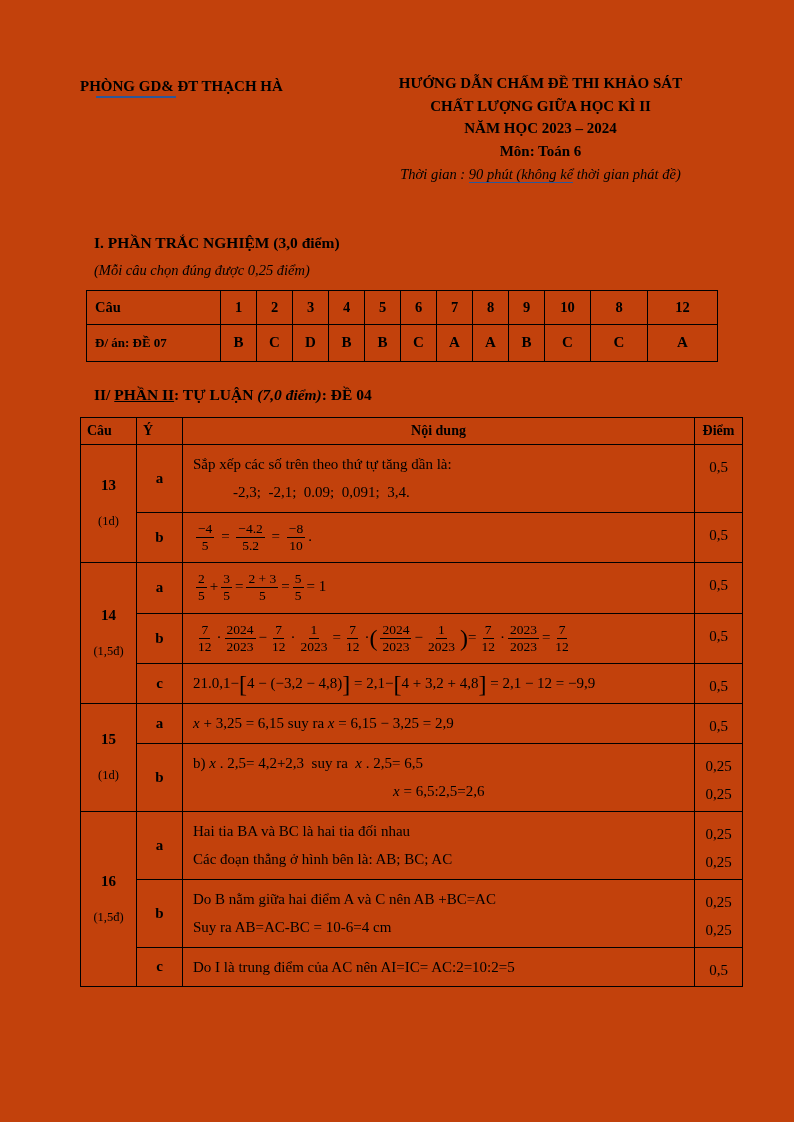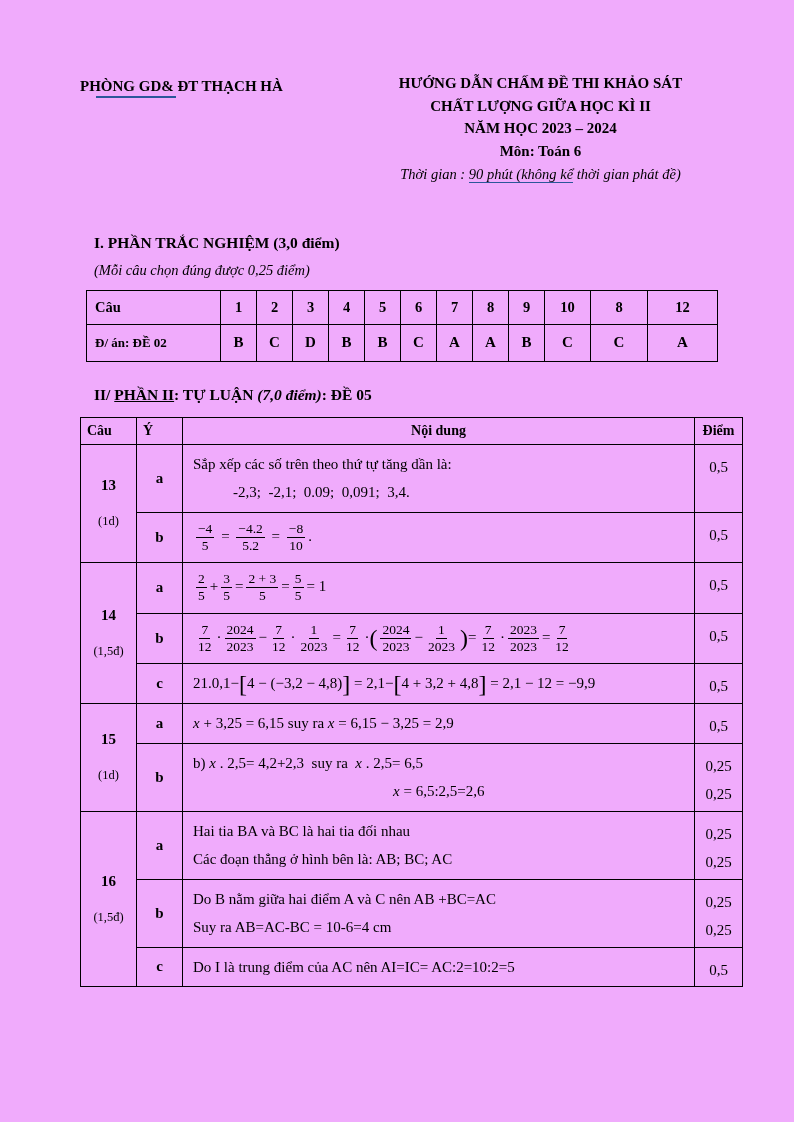--- a/index.html
+++ b/index.html
@@ -3,21 +3,21 @@
 <meta charset="utf-8">
 <style>
   * { margin: 0; padding: 0; box-sizing: border-box; }
   html, body { background: #e8e8e8; }
   body {
     width: 794px; height: 1122px; margin: 0 auto;
     font-family: "Liberation Serif", "DejaVu Serif", serif;
     color: #000; font-size: 15px;
   }
   .page {
-    width: 794px; height: 1122px; background: #f0abfc;
+    width: 794px; height: 1122px; background: #c2410c;
     padding: 72px 48px 40px 80px; overflow: hidden;
   }
   .header { display: flex; align-items: flex-start; }
   .header-left { width: 255px; padding-top: 6px; }
   .org-title { font-weight: bold; font-size: 15px; white-space: nowrap; }
   .artifact-underline { width: 80px; border-top: 2px solid #2b579a; margin: 1px 0 0 16px; }
   .header-right { flex: 1; text-align: center; line-height: 1.5; }
   .doc-title { font-weight: bold; font-size: 15px; }
   .time-line { font-style: italic; font-size: 14.5px; margin-top: 2px; white-space: nowrap; }
   .time-underline { border-bottom: 1.5px solid #2b579a; }
@@ -106,38 +106,38 @@
           <th>5</th>
           <th>6</th>
           <th>7</th>
           <th>8</th>
           <th>9</th>
           <th>10</th>
           <th>8</th>
           <th>12</th>
         </tr>
         <tr>
-          <td class="mc-label mc-row-label">Đ/ án:  ĐỀ 02</td>
+          <td class="mc-label mc-row-label">Đ/ án:  ĐỀ 07</td>
           <td>B</td>
           <td>C</td>
           <td>D</td>
           <td>B</td>
           <td>B</td>
           <td>C</td>
           <td>A</td>
           <td>A</td>
           <td>B</td>
           <td>C</td>
           <td>C</td>
           <td>A</td>
         </tr>
       </tbody>
   </table>
 
-  <div class="section2-title"><span>II/ </span><span class="u">PHẦN II</span><span>: TỰ LUẬN </span><span class="bi">(7,0 điểm)</span><span>: ĐỀ 05</span></div>
+  <div class="section2-title"><span>II/ </span><span class="u">PHẦN II</span><span>: TỰ LUẬN </span><span class="bi">(7,0 điểm)</span><span>: ĐỀ 04</span></div>
 
   <table class="essay-table">
     <colgroup>
       <col style="width:56px">
         <col style="width:46px">
         <col style="width:512px">
         <col style="width:48px">
     </colgroup>
     <tbody>
         <tr>

